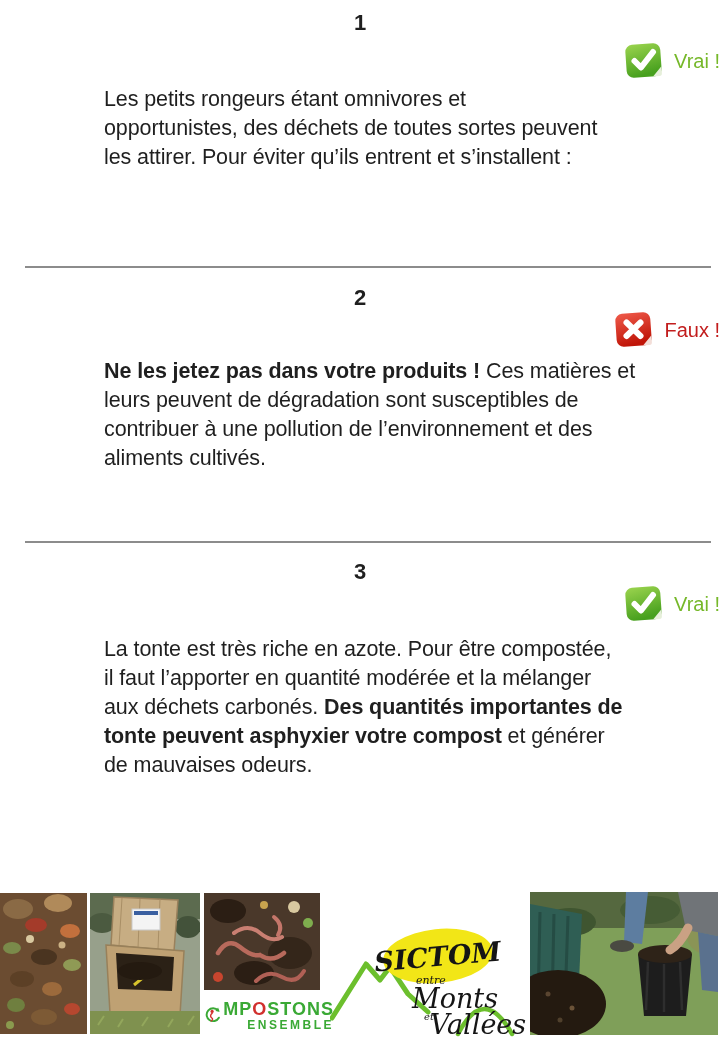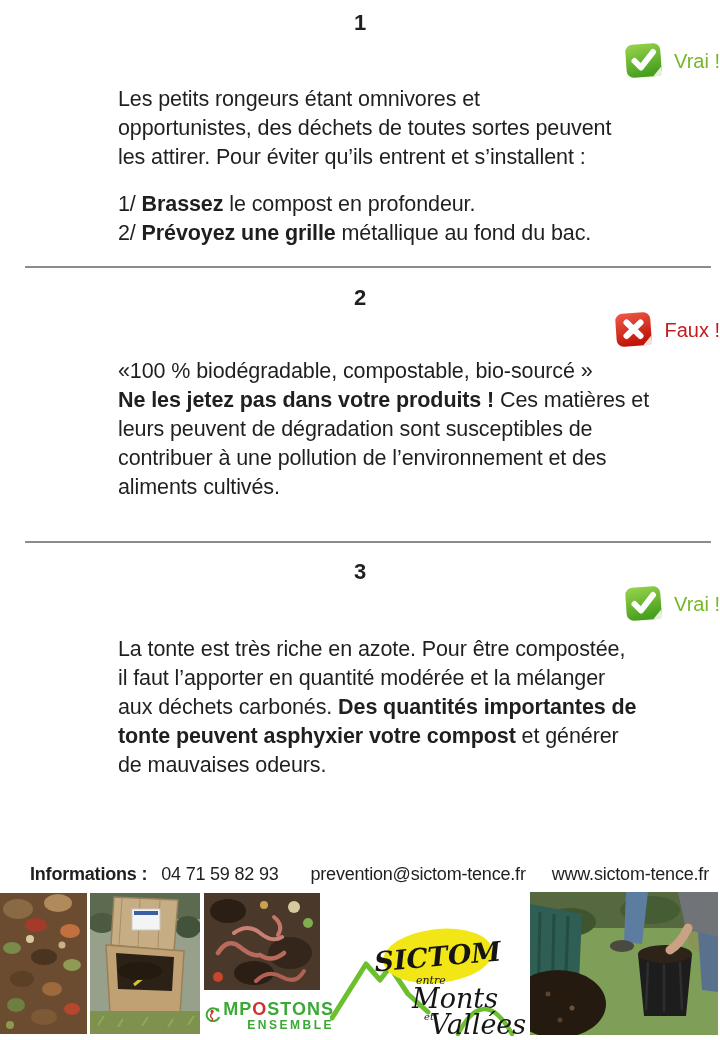--- a/index.html
+++ b/index.html
@@ -13,21 +13,21 @@
   }
   .verdict-row{
     position:absolute;left:0;width:720px;display:flex;
     justify-content:flex-end;align-items:center;gap:10px;height:40px;
   }
   .sticker{flex:0 0 auto;}
   .verdict-label{font-size:20px;line-height:20px;}
   .v-true{color:var(--true-green,#76b82a);font-weight:400;}
   .v-false{color:var(--false-red,#c21d1d);font-weight:400;}
   .body{
-    position:absolute;left:118px;width:590px;
+    position:absolute;left:104px;width:590px;
     font-size:21.5px;line-height:29px;letter-spacing:-0.1px;
     white-space:pre-wrap;color:var(--text,#1f1f1f);
   }
   .body .b{font-weight:700;}
   .divider{
     position:absolute;left:25px;width:686px;height:0;
     border-top:2px solid var(--divider,#8c8c8c);
   }
   .footer-line{
     position:absolute;left:30px;top:863px;width:680px;
@@ -81,38 +81,35 @@
         <rect x="2" y="2" width="35" height="33" rx="7" fill="url(#grad-green)"></rect>
         <path d="M28 35 L37 25.5 L37 32.5 Q37 35 34.5 35 Z" fill="#e6efda"></path>
       </g>
       <path d="M10.5 19 L17 25.5 L29 10" fill="none" stroke="#ffffff" stroke-width="6" stroke-linecap="round" stroke-linejoin="round"></path>
     </svg>
     <span class="verdict-label v-true">Vrai !</span>
   </div>
   <div class="body" style="top:85px"><span>Les petits rongeurs étant omnivores et
 opportunistes, des déchets de toutes sortes peuvent
 les attirer. Pour éviter qu’ils entrent et s’installent :</span></div>
-  <div class="body" style="top:190px"><span>1/ </span><span class="b">Brassez</span><span> le compost en profondeur.
-2/ </span><span class="b">Prévoyez une grille</span><span> métallique au fond du bac.</span></div>
 
   <div class="divider" style="top:266px"></div>
 
   <div class="sec-number" style="top:286px">2</div>
   <div class="verdict-row" style="top:310px">
     <svg class="sticker" width="40" height="38" viewBox="0 0 40 38">
       <g transform="rotate(-4 20 19)">
         <rect x="2" y="2" width="35" height="33" rx="7" fill="url(#grad-red)"></rect>
         <path d="M28 35 L37 25.5 L37 32.5 Q37 35 34.5 35 Z" fill="#f3ded8"></path>
       </g>
       <path d="M12.5 11.5 L26.5 25 M26.5 11.5 L12.5 25" fill="none" stroke="#ffffff" stroke-width="6" stroke-linecap="round"></path>
     </svg>
     <span class="verdict-label v-false">Faux !</span>
   </div>
-  <div class="body" style="top:357px"><span>«100 % biodégradable, compostable, bio-sourcé »
-</span><span class="b">Ne les jetez pas dans votre produits !</span><span> Ces matières et
+  <div class="body" style="top:357px"><span class="b">Ne les jetez pas dans votre produits !</span><span> Ces matières et
 leurs peuvent de dégradation sont susceptibles de
 contribuer à une pollution de l’environnement et des
 aliments cultivés.</span></div>
 
   <div class="divider" style="top:541px"></div>
 
   <div class="sec-number" style="top:560px">3</div>
   <div class="verdict-row" style="top:584px">
     <svg class="sticker" width="40" height="38" viewBox="0 0 40 38">
       <g transform="rotate(-4 20 19)">
@@ -122,26 +119,20 @@
       <path d="M10.5 19 L17 25.5 L29 10" fill="none" stroke="#ffffff" stroke-width="6" stroke-linecap="round" stroke-linejoin="round"></path>
     </svg>
     <span class="verdict-label v-true">Vrai !</span>
   </div>
   <div class="body" style="top:635px"><span>La tonte est très riche en azote. Pour être compostée,
 il faut l’apporter en quantité modérée et la mélanger
 aux déchets carbonés. </span><span class="b">Des quantités importantes de
 tonte peuvent asphyxier votre compost</span><span> et générer
 de mauvaises odeurs.</span></div>
 
-  <div class="footer-line">
-    <span class="lbl">Informations :</span>
-    <span class="phone">04 71 59 82 93</span>
-    <span class="email">prevention@sictom-tence.fr</span>
-    <span class="web">www.sictom-tence.fr</span>
-  </div>
 
   <svg class="photo" style="left:0;top:893px" width="87" height="141" viewBox="0 0 87 141" preserveAspectRatio="none">
     <rect width="87" height="141" fill="#6b4c31"></rect>
     <ellipse cx="18" cy="16" rx="15" ry="10" fill="#8a6a45"></ellipse>
     <ellipse cx="58" cy="10" rx="14" ry="9" fill="#b08a5a"></ellipse>
     <ellipse cx="36" cy="32" rx="11" ry="7" fill="#a43b2a"></ellipse>
     <ellipse cx="70" cy="38" rx="10" ry="7" fill="#c2703d"></ellipse>
     <ellipse cx="12" cy="55" rx="9" ry="6" fill="#7a8a4a"></ellipse>
     <ellipse cx="44" cy="64" rx="13" ry="8" fill="#4a3категория" opacity="0"></ellipse>
     <ellipse cx="44" cy="64" rx="13" ry="8" fill="#4a3420"></ellipse>

